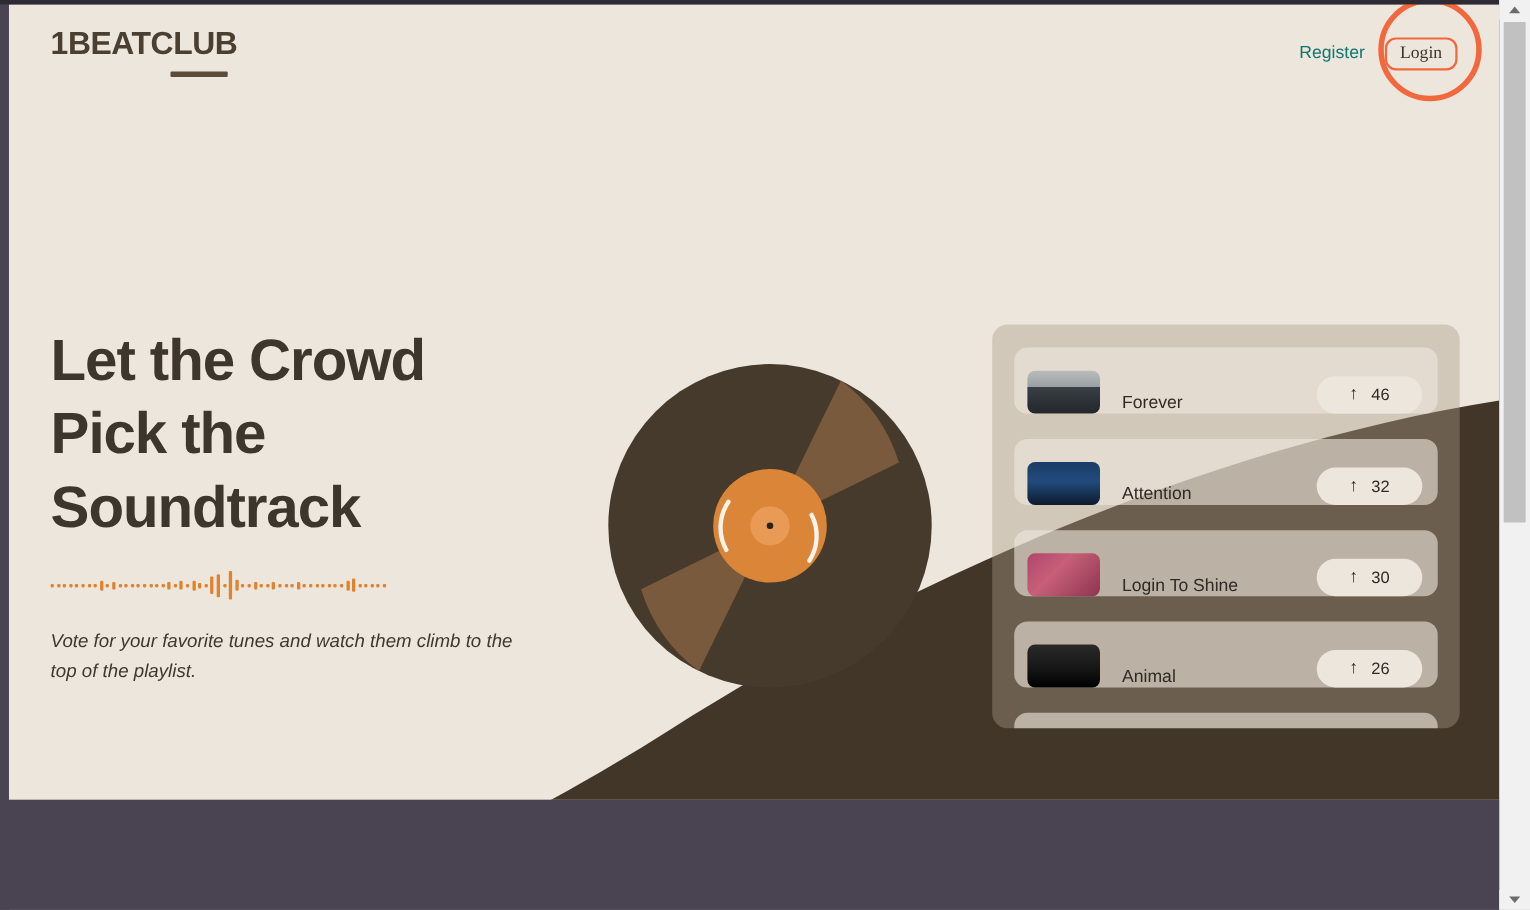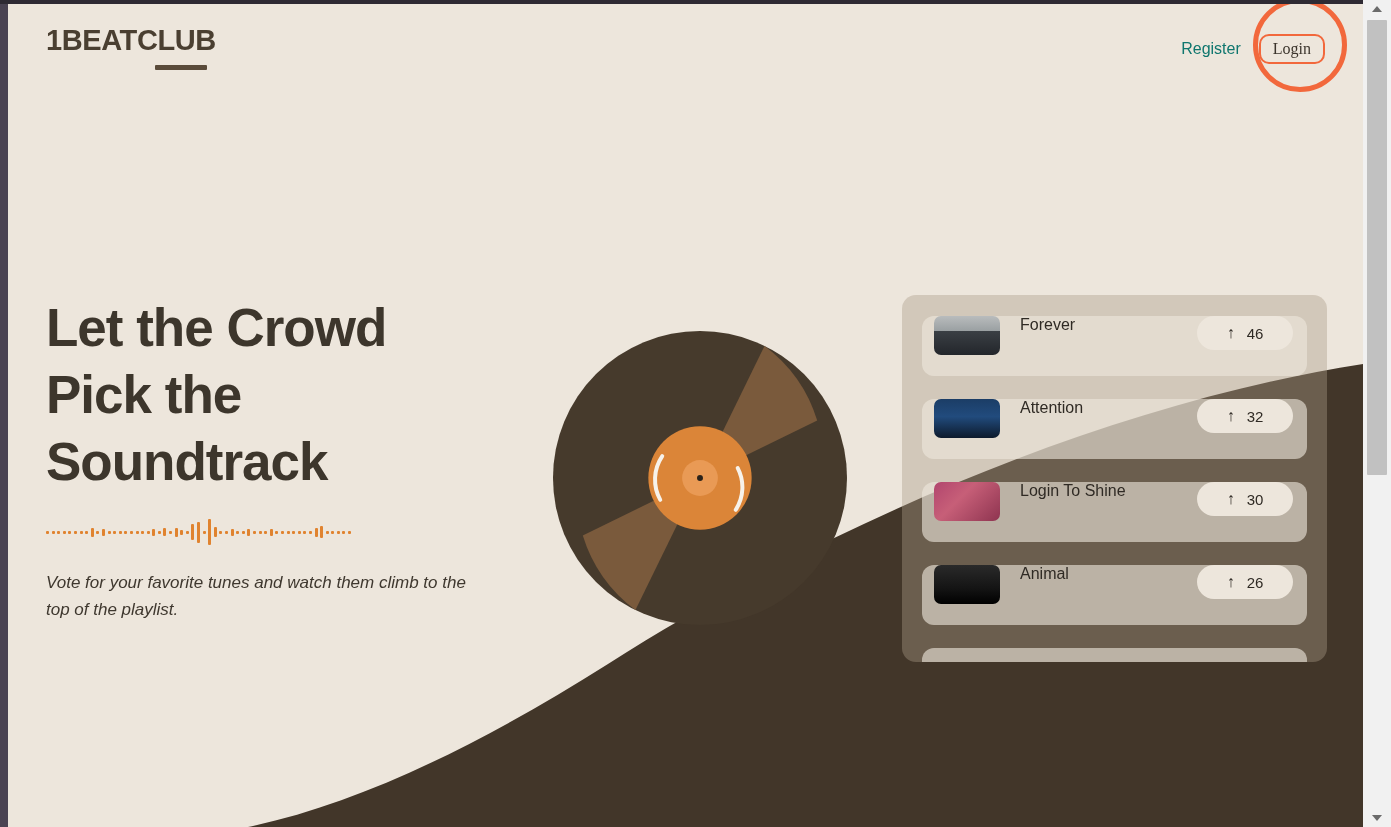--- a/index.html
+++ b/index.html
@@ -17,21 +17,21 @@
     position:absolute; left:0; top:0; width:8px; height:827px;
     background:#4a4352; z-index:60;
   }
   .chrome-top {
     position:absolute; left:0; top:0; width:1391px; height:4px;
     background:#2e2a33; z-index:61;
   }
   
   .page {
     position:absolute; left:8px; top:4px;
-    width:1355px; height:823px;
+    width:1355px; height:723px;
     background:#EDE6DC;
     overflow:hidden;
   }
   
   .wave {
     position:absolute; left:0; top:0; width:1355px; height:823px;
     pointer-events:none;
   }
 
   
@@ -109,21 +109,21 @@
     width:425px; height:367px;
     background:rgba(170,156,136,0.40);
     border-radius:14px;
     overflow:hidden;
     z-index:16;
   }
   .cards {
     position:absolute; left:20px; top:21px; width:385px;
   }
   .card {
-    display:flex; align-items:flex-start;
+    display:flex; align-items:flex-end;
     height:60px; margin-bottom:23px;
     background:rgba(237,230,220,0.62);
     border-radius:12px;
     padding:0 14px 0 12px;
     cursor:pointer;
   }
   .thumb {
     width:66px; height:39px; border-radius:7px;
     flex:none; overflow:hidden; position:relative;
     background:#333;

